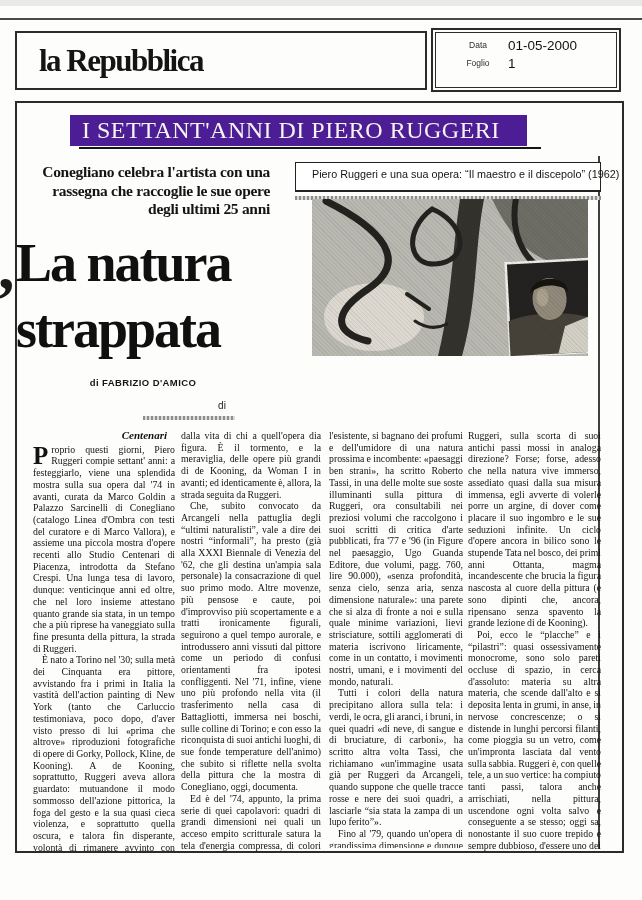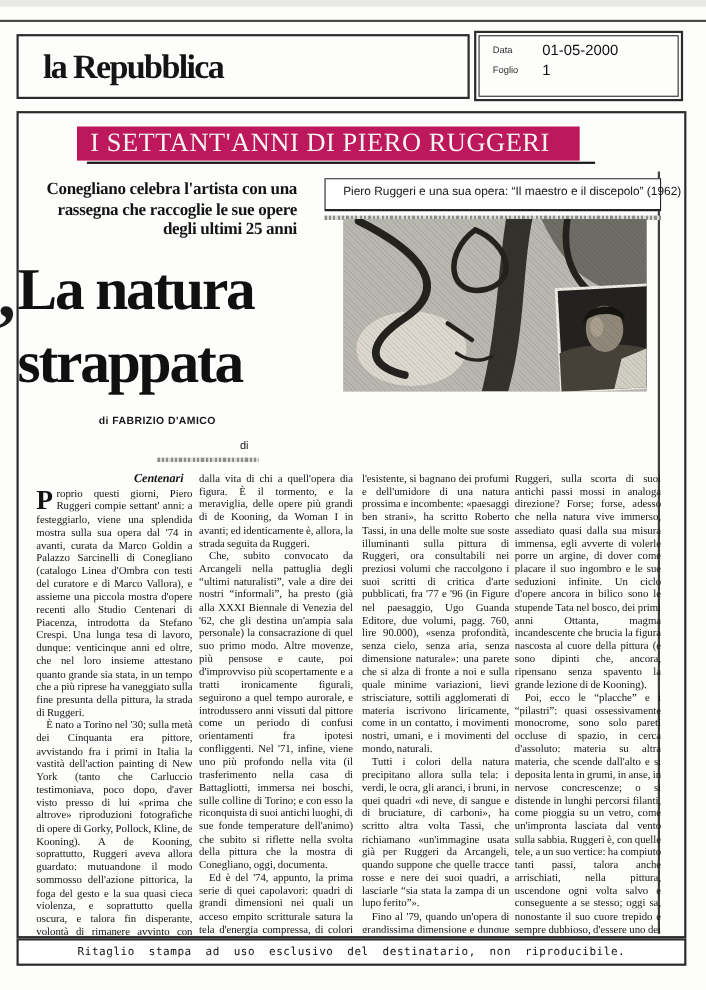--- a/index.html
+++ b/index.html
@@ -13,29 +13,29 @@
   
   .masthead-box{left:15px;top:25px;width:412px;height:59px;border:2px solid #2b2b2b;box-sizing:border-box;}
   .masthead-logo{position:absolute;left:22px;top:0;line-height:55px;font-size:31px;font-weight:700;
                  letter-spacing:-1.5px;font-family:"Liberation Serif",serif;}
 
   
   .meta-box{left:431px;top:22px;width:190px;height:64px;border:2px solid #2b2b2b;box-sizing:border-box;}
   .meta-inner{position:absolute;left:2px;top:2px;right:2px;bottom:2px;border:1px solid #2b2b2b;
               padding:3px 0 0 12px;box-sizing:border-box;font-family:"Liberation Sans",sans-serif;}
   .meta-row{height:18px;display:flex;align-items:center;}
-  .meta-label{width:45px;font-size:8.5px;color:#2e2e2e;}
+  .meta-label{width:60px;font-size:8.5px;color:#2e2e2e;text-align:center;}
   .meta-value{font-size:13.5px;color:#111;}
 
   
   .article-frame{left:15px;top:95px;width:609px;height:752px;border:2px solid #2b2b2b;box-sizing:border-box;}
   .right-column-rule{left:598px;top:150px;width:2px;height:693px;background:#413f3d;}
 
   
-  .kicker-bar{left:70px;top:109px;width:457px;height:31px;background:#be185d;}
+  .kicker-bar{left:70px;top:109px;width:457px;height:31px;background:#4c1d95;}
   .kicker-text{position:absolute;left:12px;top:0;line-height:31px;color:#f5f4f0;font-size:24px;
                letter-spacing:.5px;white-space:nowrap;font-family:"Liberation Serif",serif;}
   .kicker-underline{left:79px;top:141px;width:462px;height:2px;background:#161616;}
 
   
   .standfirst{left:34px;top:157px;width:236px;text-align:right;font-weight:700;font-size:15.5px;
               line-height:18.5px;letter-spacing:-.3px;}
 
   
   .caption-box{left:295px;top:156px;width:306px;height:30px;border:1.5px solid #222;border-bottom-width:2.5px;
@@ -167,17 +167,14 @@
     <p>l'esistente, si bagnano dei profumi e dell'umidore di una natura prossima e incombente: «paesaggi ben strani», ha scritto Roberto Tassi, in una delle molte sue soste illuminanti sulla pittura di Ruggeri, ora consultabili nei preziosi volumi che raccolgono i suoi scritti di critica d'arte pubblicati, fra '77 e '96 (in Figure nel paesaggio, Ugo Guanda Editore, due volumi, pagg. 760, lire 90.000), «senza profondità, senza cielo, senza aria, senza dimensione naturale»: una parete che si alza di fronte a noi e sulla quale minime variazioni, lievi strisciature, sottili agglomerati di materia iscrivono liricamente, come in un contatto, i movimenti nostri, umani, e i movimenti del mondo, naturali.</p>
     <p class="indent">Tutti i colori della natura precipitano allora sulla tela: i verdi, le ocra, gli aranci, i bruni, in quei quadri «di neve, di sangue e di bruciature, di carboni», ha scritto altra volta Tassi, che richiamano «un'immagine usata già per Ruggeri da Arcangeli, quando suppone che quelle tracce rosse e nere dei suoi quadri, a lasciarle “sia stata la zampa di un lupo ferito”».</p>
     <p class="indent">Fino al '79, quando un'opera di grandissima dimensione e dunque certo programmatica, Il grande roveto bruciato, sceglie di restringere la gamma cromatica attorno alla più aspra dialettica fra nero, rosso e bianco. È, di nuovo, uno strappo dalla natura, questa scelta severa attuata da</p>
   </div>
 
   <div class="col" style="left:468px;width:133px;height:421px;">
     <p>Ruggeri, sulla scorta di suoi antichi passi mossi in analoga direzione? Forse; forse, adesso che nella natura vive immerso, assediato quasi dalla sua misura immensa, egli avverte di volerle porre un argine, di dover come placare il suo ingombro e le sue seduzioni infinite. Un ciclo d'opere ancora in bilico sono le stupende Tata nel bosco, dei primi anni Ottanta, magma incandescente che brucia la figura nascosta al cuore della pittura (e sono dipinti che, ancora, ripensano senza spavento la grande lezione di de Kooning).</p>
     <p class="indent">Poi, ecco le “placche” e i “pilastri”: quasi ossessivamente monocrome, sono solo pareti occluse di spazio, in cerca d'assoluto: materia su altra materia, che scende dall'alto e si deposita lenta in grumi, in anse, in nervose concrescenze; o si distende in lunghi percorsi filanti, come pioggia su un vetro, come un'impronta lasciata dal vento sulla sabbia. Ruggeri è, con quelle tele, a un suo vertice: ha compiuto tanti passi, talora anche arrischiati, nella pittura, uscendone ogni volta salvo e conseguente a se stesso; oggi sa, nonostante il suo cuore trepido e sempre dubbioso, d'essere uno dei grandi pittori dei nostri anni.</p>
   </div>
 
-  <div class="abs footer-strip">
-    <div class="footer-notice">Ritaglio stampa ad uso esclusivo del destinatario, non riproducibile.</div>
-  </div>
 
 </div>
 
 </body></html>

